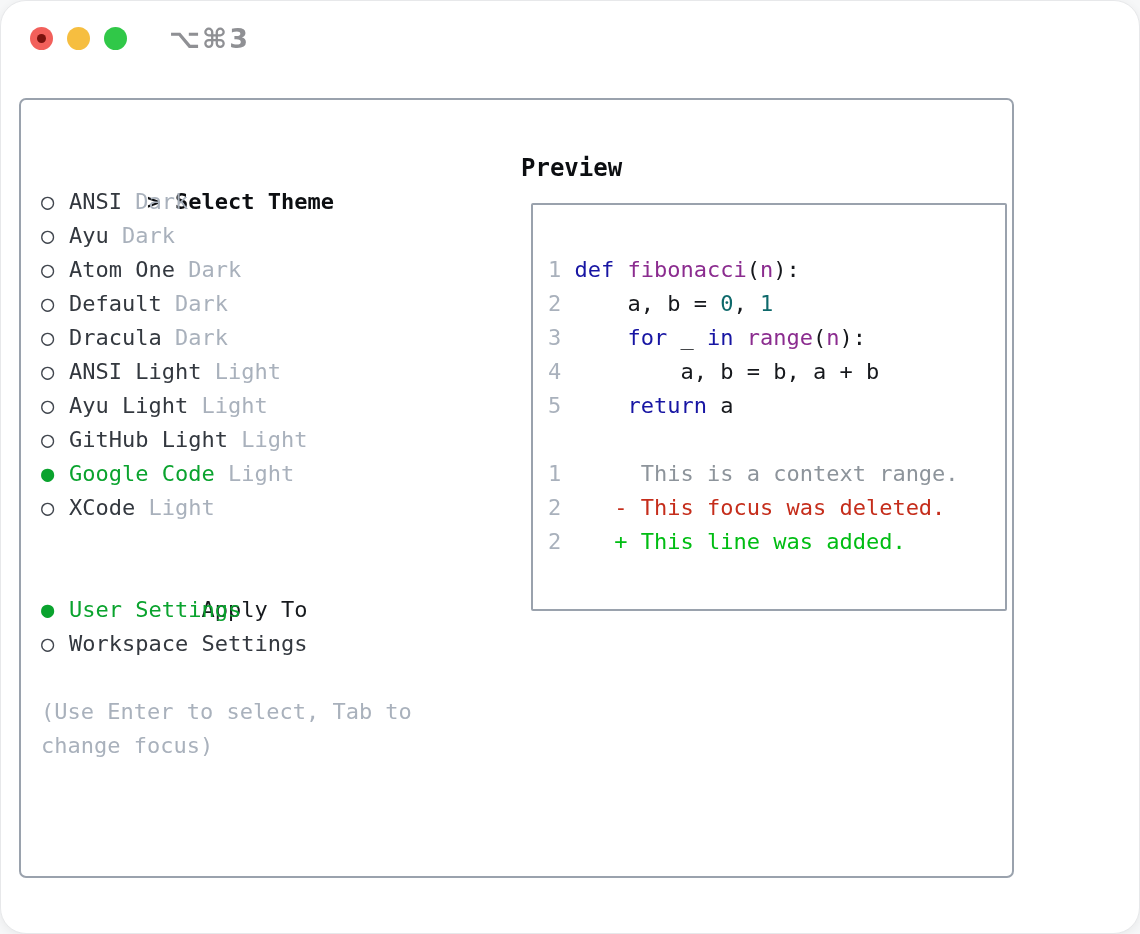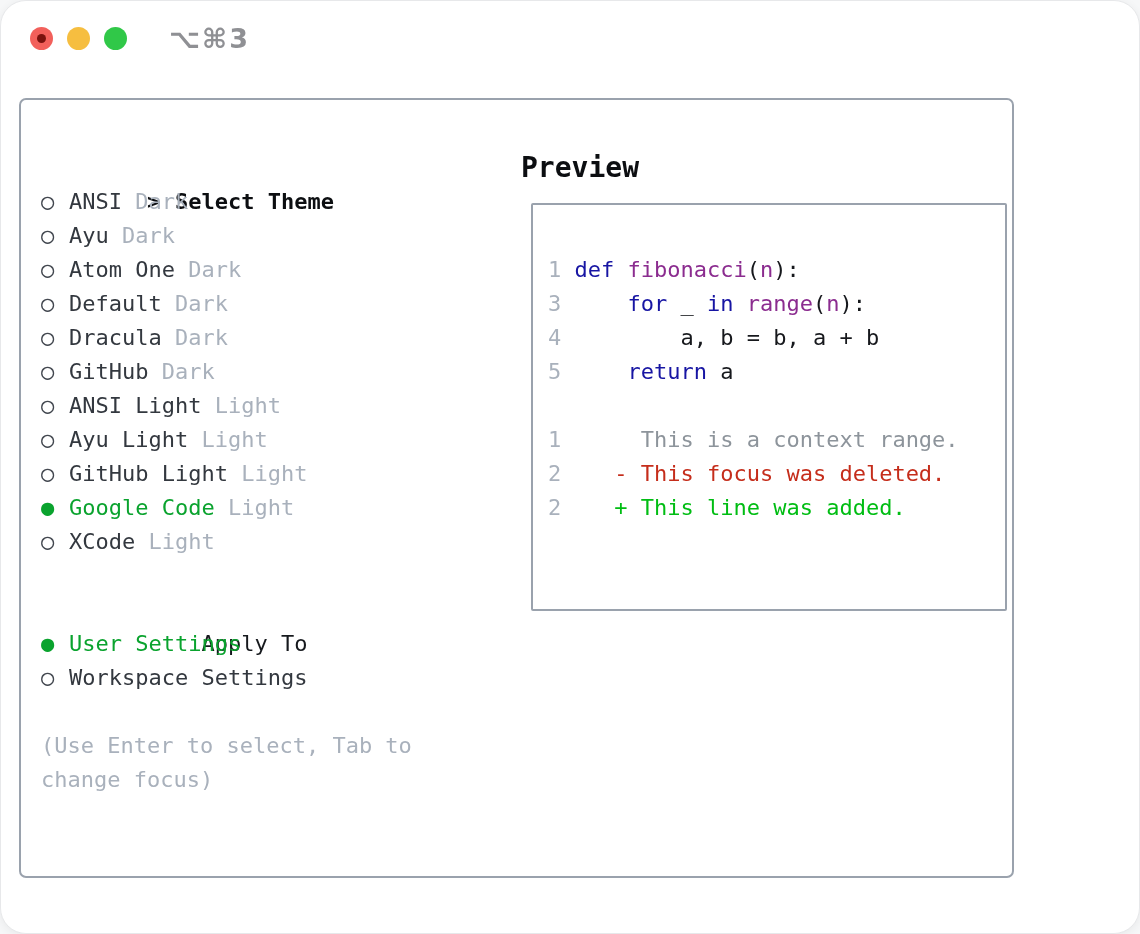--- a/index.html
+++ b/index.html
@@ -60,21 +60,21 @@
   .head{font-weight:bold;color:#0c0e11;}
   .tname{color:var(--name_dark);}
   .tname.sel{color:var(--selected_green);}
   .variant{color:var(--variant_gray);text-align:right;}
   .apply-section{margin-top:34px;}
   .hint{
     margin-top:34px;width:420px;font-size:22px;line-height:34px;
     color:var(--hint_gray);white-space:normal;
   }
   
-  .preview-title{height:34px;line-height:34px;font-size:28px;margin-left:18px;}
+  .preview-title{height:34px;line-height:34px;font-size:24px;margin-left:18px;}
   .preview-box{
     margin-left:28px;margin-top:18px;width:476px;height:408px;
     border:2px solid var(--border_gray);border-radius:2px;background:#fff;
     padding:48px 0 0 15px;overflow:hidden;
   }
   .code-line{height:34px;line-height:34px;font-size:22px;white-space:pre;color:#16181c;}
   .code-line .ln{color:var(--line_number_gray);}
   .code-line .kw{color:var(--keyword_blue);}
   .code-line .ti{color:var(--title_purple);}
   .code-line .nu{color:var(--number_teal);}
@@ -103,21 +103,20 @@
       <div class="row">
         <span class="prompt">&gt;</span><span class="head">Select Theme</span>
       </div>
 
       <div>
           <div class="row"><span class="marker">○</span><span class="tname">ANSI</span><span class="variant"> Dark</span></div>
           <div class="row"><span class="marker">○</span><span class="tname">Ayu</span><span class="variant"> Dark</span></div>
           <div class="row"><span class="marker">○</span><span class="tname">Atom One</span><span class="variant"> Dark</span></div>
           <div class="row"><span class="marker">○</span><span class="tname">Default</span><span class="variant"> Dark</span></div>
           <div class="row"><span class="marker">○</span><span class="tname">Dracula</span><span class="variant"> Dark</span></div>
-          <div class="row"><span class="marker">○</span><span class="tname">GitHub</span><span class="variant"> Dark</span></div>
           <div class="row"><span class="marker">○</span><span class="tname">ANSI Light</span><span class="variant"> Light</span></div>
           <div class="row"><span class="marker">○</span><span class="tname">Ayu Light</span><span class="variant"> Light</span></div>
           <div class="row"><span class="marker">○</span><span class="tname">GitHub Light</span><span class="variant"> Light</span></div>
           <div class="row"><span class="marker sel">●</span><span class="tname sel">Google Code</span><span class="variant"> Light</span></div>
           <div class="row"><span class="marker">○</span><span class="tname">XCode</span><span class="variant"> Light</span></div>
         </div>
 
       <div class="apply-section">
         <div class="row">
           <span class="marker"> </span><span class="head" style="font-weight:normal;color:#16191d;">Apply To</span>
@@ -128,20 +127,21 @@
           </div>
       </div>
 
       <div class="hint">(Use Enter to select, Tab to change focus)</div>
     </div>
 
     <div class="col-right">
       <div class="preview-title head">Preview</div>
       <div class="preview-box">
           <div class="code-line"><span class="ln">1 </span><span class="kw">def</span><span class="pl"> </span><span class="ti">fibonacci</span><span class="pl">(</span><span class="ti">n</span><span class="pl">):</span></div>
+          <div class="code-line"><span class="ln">2 </span><span class="pl">    a, b = </span><span class="nu">0</span><span class="pl">, </span><span class="nu">1</span></div>
           <div class="code-line"><span class="ln">3 </span><span class="pl">    </span><span class="kw">for</span><span class="pl"> _ </span><span class="kw">in</span><span class="pl"> </span><span class="ti">range</span><span class="pl">(</span><span class="ti">n</span><span class="pl">):</span></div>
           <div class="code-line"><span class="ln">4 </span><span class="pl">        a, b = b, a + b</span></div>
           <div class="code-line"><span class="ln">5 </span><span class="pl">    </span><span class="kw">return</span><span class="pl"> a</span></div>
           <div class="code-line">&nbsp;</div>
           <div class="code-line"><span class="ln">1 </span><span class="ctx">     This is a context range.</span></div>
           <div class="code-line"><span class="ln">2 </span><span class="del">   - This focus was deleted.</span></div>
           <div class="code-line"><span class="ln">2 </span><span class="add">   + This line was added.</span></div>
         </div>
     </div>
 

